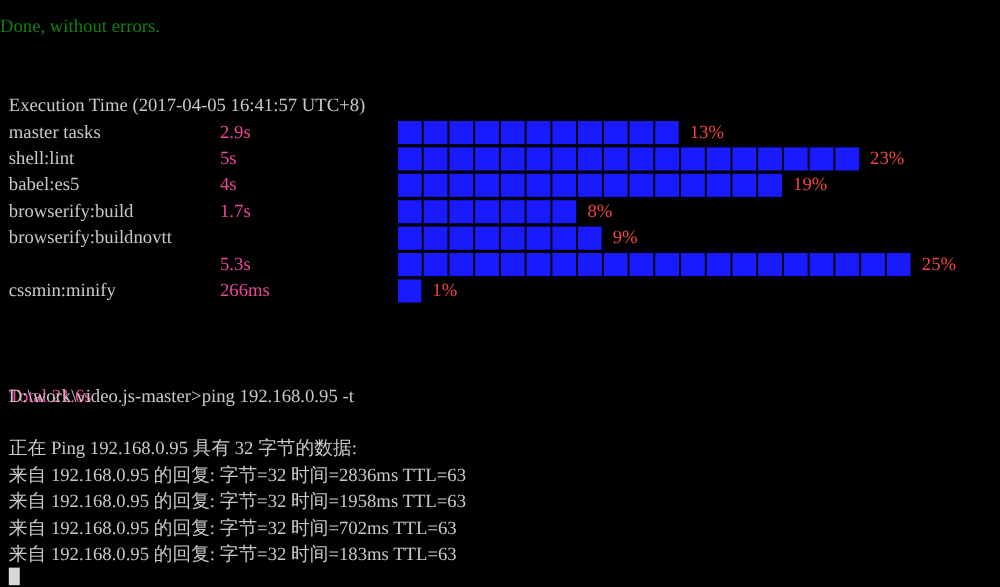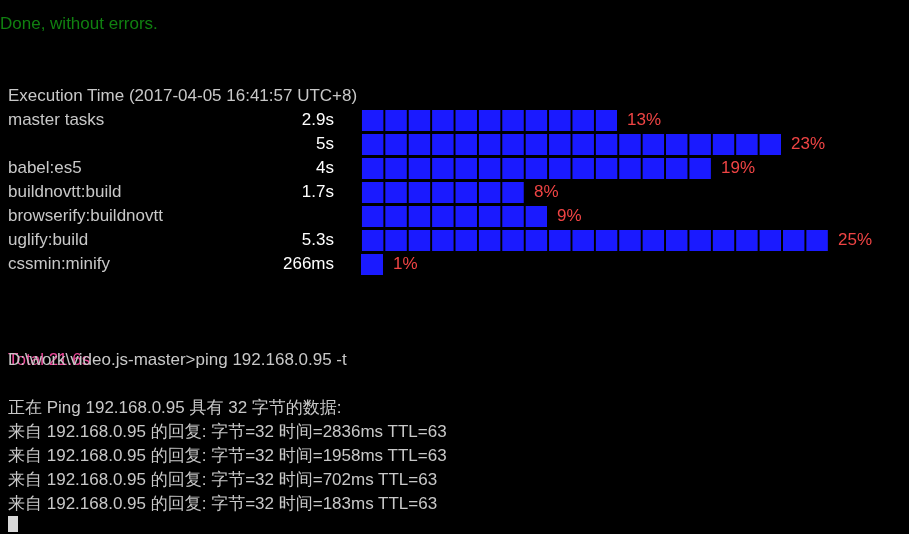--- a/index.html
+++ b/index.html
@@ -6,21 +6,21 @@
     margin: 0;
     padding: 0;
     background: #000000;
   }
   #terminal {
     position: relative;
     width: 909px;
     height: 534px;
     background: #000000;
     overflow: hidden;
-    font-family: Liberation Sans, sans-serif;
+    font-family: Liberation Serif, serif;
     font-size: 17px;
     line-height: 24px;
     
   }
   .shift {
     position: absolute;
     left: -8px;
     top: 0;
     width: 917px;
   }
@@ -55,22 +55,21 @@
     left: 8px;
     top: 0;
     color: #c8c8c8;
     white-space: pre;
   }
   .task-time {
     position: absolute;
     left: 200px;
     top: 0;
     width: 134px;
-    text-align: right;
-    color: #ffffff;
+    color: #ec4899;
     white-space: pre;
   }
   .task-bar {
     position: absolute;
     top: 2px;
     left: 360px;
     height: 21px;
     background-color: #1a1aff;
     background-image:
       linear-gradient(to right, #000 0 1.5px, rgba(0,0,0,0) 1.5px);
@@ -125,47 +124,47 @@
     <div class="exec-header">Execution Time (2017-04-05 16:41:57 UTC+8)</div>
 
     <div class="task-row">
       <span class="task-name">master tasks</span>
       <span class="task-time">2.9s</span>
       <span class="task-bar" style="width:257px;"></span>
       <span class="task-pct" style="left:627px;">13%</span>
     </div>
 
     <div class="task-row">
+      <span class="task-name">shell:lint</span>
       <span class="task-time">5s</span>
       <span class="task-bar" style="width:421px;"></span>
       <span class="task-pct" style="left:791px;">23%</span>
     </div>
 
     <div class="task-row">
       <span class="task-name">babel:es5</span>
       <span class="task-time">4s</span>
       <span class="task-bar" style="width:351px;"></span>
       <span class="task-pct" style="left:721px;">19%</span>
     </div>
 
     <div class="task-row">
-      <span class="task-name">buildnovtt:build</span>
+      <span class="task-name">browserify:build</span>
       <span class="task-time">1.7s</span>
       <span class="task-bar" style="width:164px;"></span>
       <span class="task-pct" style="left:534px;">8%</span>
     </div>
 
     <div class="task-row">
       <span class="task-name">browserify:buildnovtt</span>
       <span class="task-bar" style="width:187px;"></span>
       <span class="task-pct" style="left:557px;">9%</span>
     </div>
 
     <div class="task-row">
-      <span class="task-name">uglify:build</span>
       <span class="task-time">5.3s</span>
       <span class="task-bar" style="width:468px;"></span>
       <span class="task-pct" style="left:838px;">25%</span>
     </div>
 
     <div class="task-row">
       <span class="task-name">cssmin:minify</span>
       <span class="task-time">266ms</span>
       <span class="task-bar" style="width:23px;"></span>
       <span class="task-pct" style="left:393px;">1%</span>

